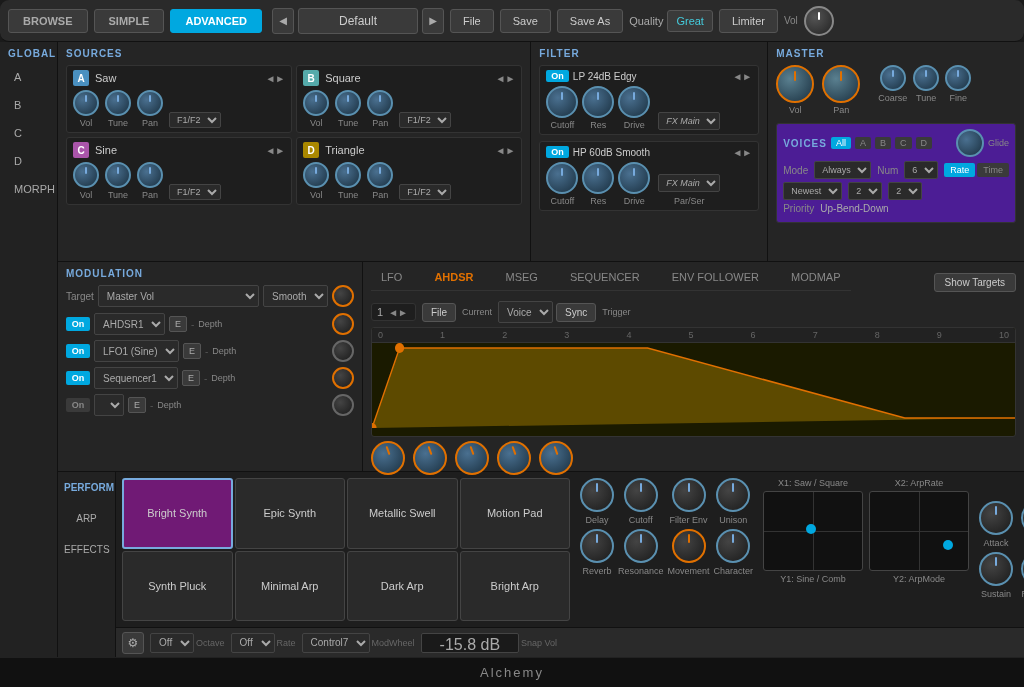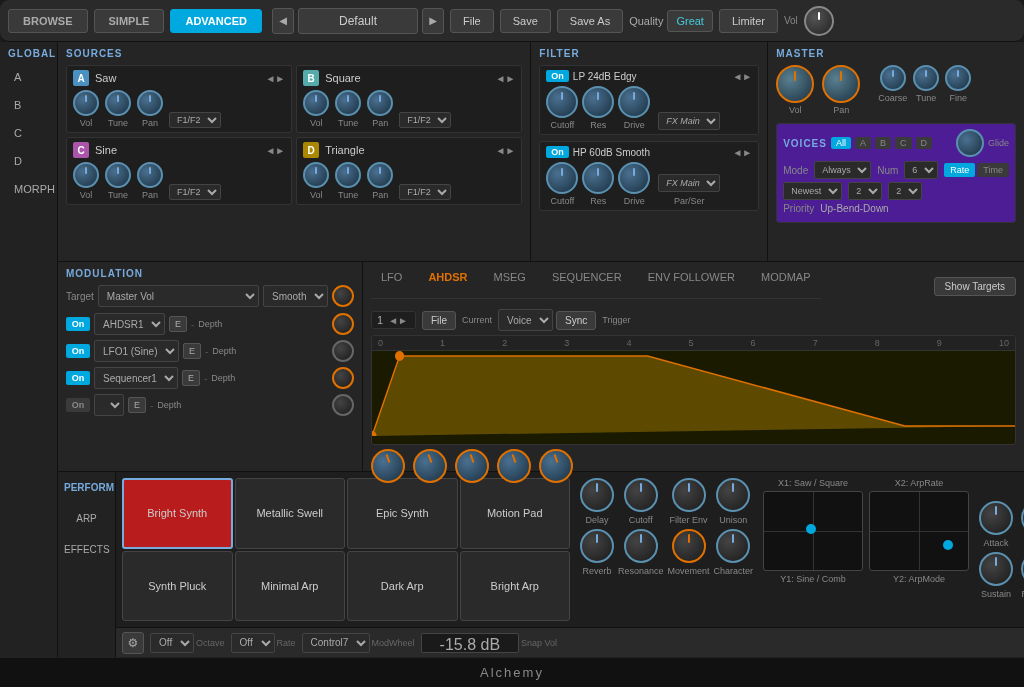--- a/index.html
+++ b/index.html
@@ -551,24 +551,24 @@
     }
 
     
     .ahdsr-panel {
       background: #252525;
       flex: 1;
       padding: 6px 8px;
     }
     .ahdsr-tabs {
       display: flex;
-      gap: 6px;
+      gap: 12px;
       margin-bottom: 6px;
       border-bottom: 1px solid #333;
-      padding-bottom: 12px;
+      padding-bottom: 4px;
     }
     .ahdsr-tab {
       color: #888;
       font-size: 11px;
       padding: 3px 10px;
       cursor: pointer;
       border-radius: 3px 3px 0 0;
     }
     .ahdsr-tab.active {
       color: #e07000;
@@ -729,21 +729,21 @@
       display: flex;
       align-items: center;
       justify-content: center;
       font-size: 11px;
       color: #ccc;
       cursor: pointer;
       text-align: center;
     }
     .preset-cell.active {
       border: 2px solid #7ad;
-      background: #b91c1c;
+      background: #701a75;
     }
 
     
     .perform-knobs-area {
       display: flex;
       flex: 1;
       padding: 6px 4px;
       gap: 4px;
       align-items: flex-start;
     }
@@ -1306,22 +1306,22 @@
         <div class="perform-item">PERFORM</div>
         <div class="perform-item">ARP</div>
         <div class="perform-item">EFFECTS</div>
       </div>
 
       <div class="perform-content">
         <div class="preset-grid-area">
 
           <div class="preset-grid">
             <div class="preset-cell active">Bright Synth</div>
+            <div class="preset-cell">Epic Synth</div>
             <div class="preset-cell">Metallic Swell</div>
-            <div class="preset-cell">Epic Synth</div>
             <div class="preset-cell">Motion Pad</div>
             <div class="preset-cell">Synth Pluck</div>
             <div class="preset-cell">Minimal Arp</div>
             <div class="preset-cell">Dark Arp</div>
             <div class="preset-cell">Bright Arp</div>
           </div>
 
           <div class="perform-knobs-area">
             <div style="display:grid;grid-template-columns:repeat(4,1fr);gap:4px;">
               <div class="perf-knob-group">

